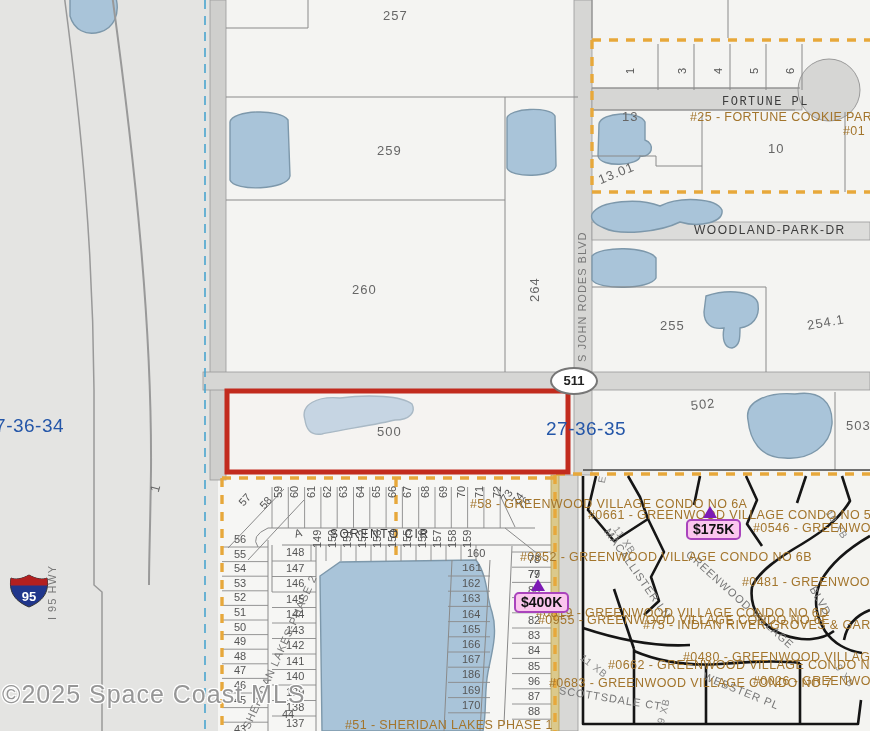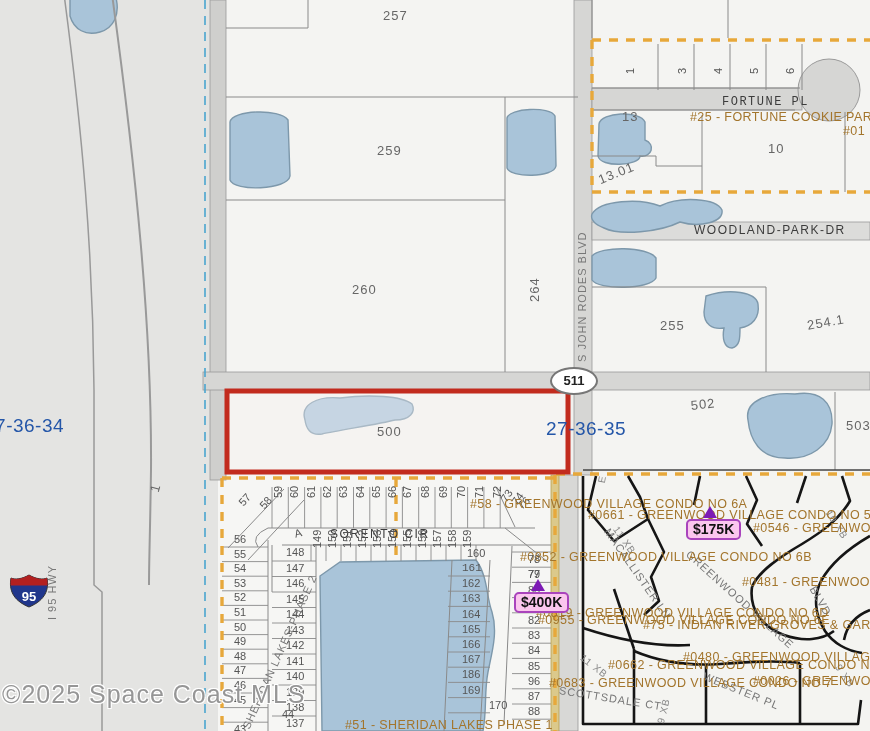--- a/index.html
+++ b/index.html
@@ -298,21 +298,21 @@
     <span class="lbl lot" style="left: 286px; top: 716.5px;">137</span>
     <span class="lbl lot" style="left: 462px; top: 562px; font-family: Liberation Mono, monospace;">161</span>
     <span class="lbl lot" style="left: 462px; top: 577.2px;">162</span>
     <span class="lbl lot" style="left: 462px; top: 592.4px;">163</span>
     <span class="lbl lot" style="left: 462px; top: 607.6px;">164</span>
     <span class="lbl lot" style="left: 462px; top: 622.8px;">165</span>
     <span class="lbl lot" style="left: 462px; top: 638px;">166</span>
     <span class="lbl lot" style="left: 462px; top: 653.2px;">167</span>
     <span class="lbl lot" style="left: 462px; top: 668.4px;">186</span>
     <span class="lbl lot" style="left: 462px; top: 683.6px;">169</span>
-    <span class="lbl lot" style="left: 489px; top: 698.8px;">170</span>
+    <span class="lbl lot" style="left: 462px; top: 698.8px;">170</span>
     <span class="lbl lot" style="left: 528px; top: 568px;">77</span>
     <span class="lbl lot" style="left: 528px; top: 553.2px;">78</span>
     <span class="lbl lot" style="left: 528px; top: 568.4px;">79</span>
     <span class="lbl lot" style="left: 528px; top: 583.6px;">80</span>
     <span class="lbl lot" style="left: 528px; top: 614px;">82</span>
     <span class="lbl lot" style="left: 528px; top: 629.2px;">83</span>
     <span class="lbl lot" style="left: 528px; top: 644.4px;">84</span>
     <span class="lbl lot" style="left: 528px; top: 659.6px; text-align: right;">85</span>
     <span class="lbl lot" style="left: 528px; top: 674.8px;">96</span>
     <span class="lbl lot" style="left: 528px; top: 690px;">87</span>

